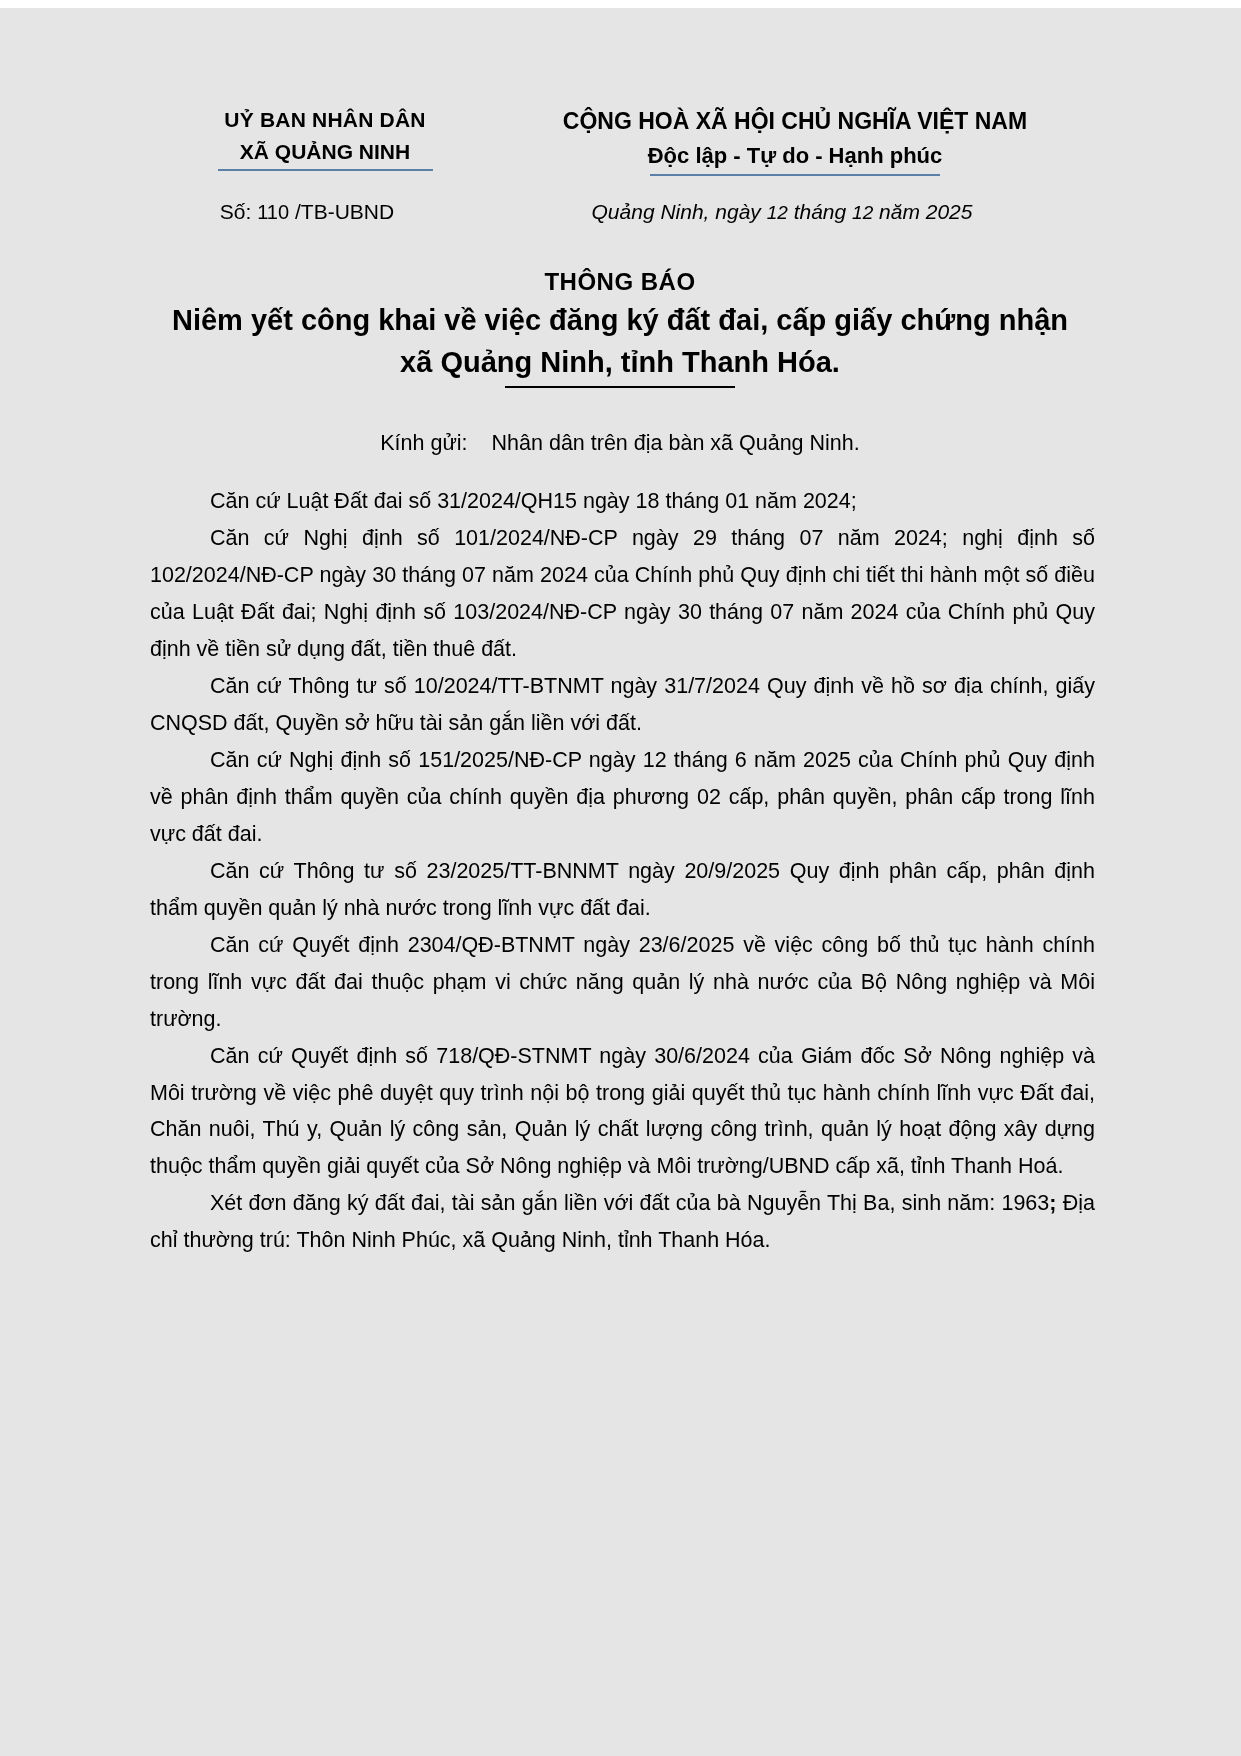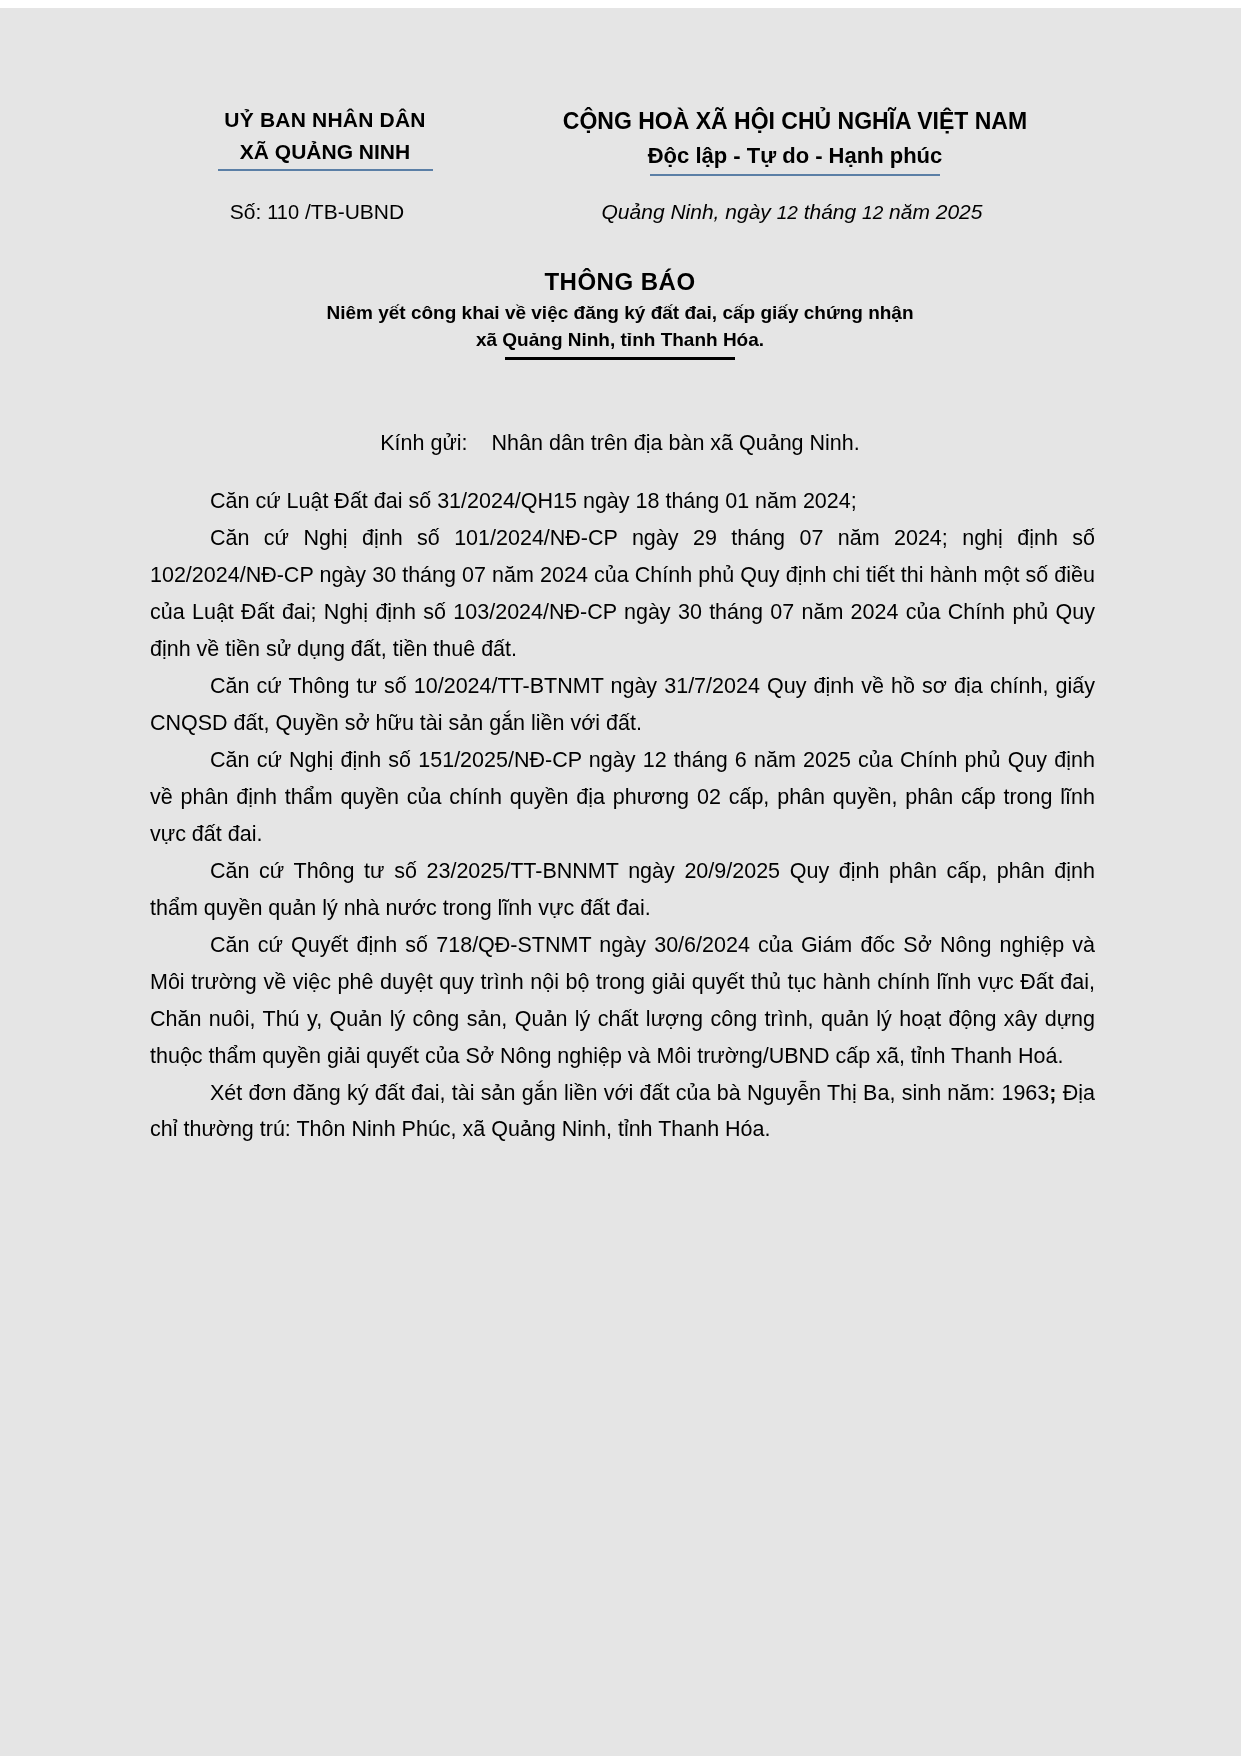--- a/index.html
+++ b/index.html
@@ -71,21 +71,21 @@
     font-size: 22px;
     line-height: 1.5;
     white-space: nowrap;
     display: inline-block;
   }
 
   
   .numdate {
     position: absolute;
     top: 192px;
-    left: 152px;
+    left: 142px;
     width: 950px;
     display: flex;
     align-items: baseline;
     justify-content: space-between;
   }
   .numdate-left {
     width: 330px;
     text-align: center;
     font-size: 21px;
     white-space: nowrap;
@@ -109,21 +109,21 @@
     text-align: center;
   }
   .doc-type {
     font-weight: bold;
     font-size: 24px;
     letter-spacing: 0.5px;
     line-height: 1.35;
   }
   .doc-subject {
     font-weight: bold;
-    font-size: 19px;
+    font-size: 29px;
     line-height: 1.42;
     margin-top: 2px;
   }
   .subject-line { display: block; white-space: nowrap; }
   .subject-underline {
     display: block;
     width: 230px;
     height: 2.5px;
     background: #000;
     margin: 3px auto 0 auto;
@@ -209,17 +209,18 @@
     <span class="label">Kính gửi:</span>
     <span>Nhân dân trên địa bàn xã Quảng Ninh.</span>
   </div>
 
   <div class="body">
     <p>Căn cứ Luật Đất đai số 31/2024/QH15 ngày 18 tháng 01 năm 2024;</p>
     <p>Căn cứ Nghị định số 101/2024/NĐ-CP ngày 29 tháng 07 năm 2024; nghị định số 102/2024/NĐ-CP ngày 30 tháng 07 năm 2024 của Chính phủ Quy định chi tiết thi hành một số điều của Luật Đất đai; Nghị định số 103/2024/NĐ-CP ngày 30 tháng 07 năm 2024 của Chính phủ Quy định về tiền sử dụng đất, tiền thuê đất.</p>
     <p>Căn cứ Thông tư số 10/2024/TT-BTNMT ngày 31/7/2024 Quy định về hồ sơ địa chính, giấy CNQSD đất, Quyền sở hữu tài sản gắn liền với đất.</p>
     <p>Căn cứ Nghị định số 151/2025/NĐ-CP ngày 12 tháng 6 năm 2025 của Chính phủ Quy định về phân định thẩm quyền của chính quyền địa phương 02 cấp, phân quyền, phân cấp trong lĩnh vực đất đai.</p>
     <p>Căn cứ Thông tư số 23/2025/TT-BNNMT ngày 20/9/2025 Quy định phân cấp, phân định thẩm quyền quản lý nhà nước trong lĩnh vực đất đai.</p>
+    <p>Căn cứ Quyết định 2304/QĐ-BTNMT ngày 23/6/2025 về việc công bố thủ tục hành chính trong lĩnh vực đất đai thuộc phạm vi chức năng quản lý nhà nước của Bộ Nông nghiệp và Môi trường.</p>
     <p>Căn cứ Quyết định số 718/QĐ-STNMT ngày 30/6/2024 của Giám đốc Sở Nông nghiệp và Môi trường về việc phê duyệt quy trình nội bộ trong giải quyết thủ tục hành chính lĩnh vực Đất đai, Chăn nuôi, Thú y, Quản lý công sản, Quản lý chất lượng công trình, quản lý hoạt động xây dựng thuộc thẩm quyền giải quyết của Sở Nông nghiệp và Môi trường/UBND cấp xã, tỉnh Thanh Hoá.</p>
     <p><span>Xét đơn đăng ký đất đai, tài sản gắn liền với đất của bà Nguyễn Thị Ba, sinh năm: 1963</span><b class="semibold">;</b><span> Địa chỉ thường trú:  Thôn Ninh Phúc, xã Quảng Ninh, tỉnh Thanh Hóa.</span></p>
   </div>
 
 </div>
 
 </body></html>

